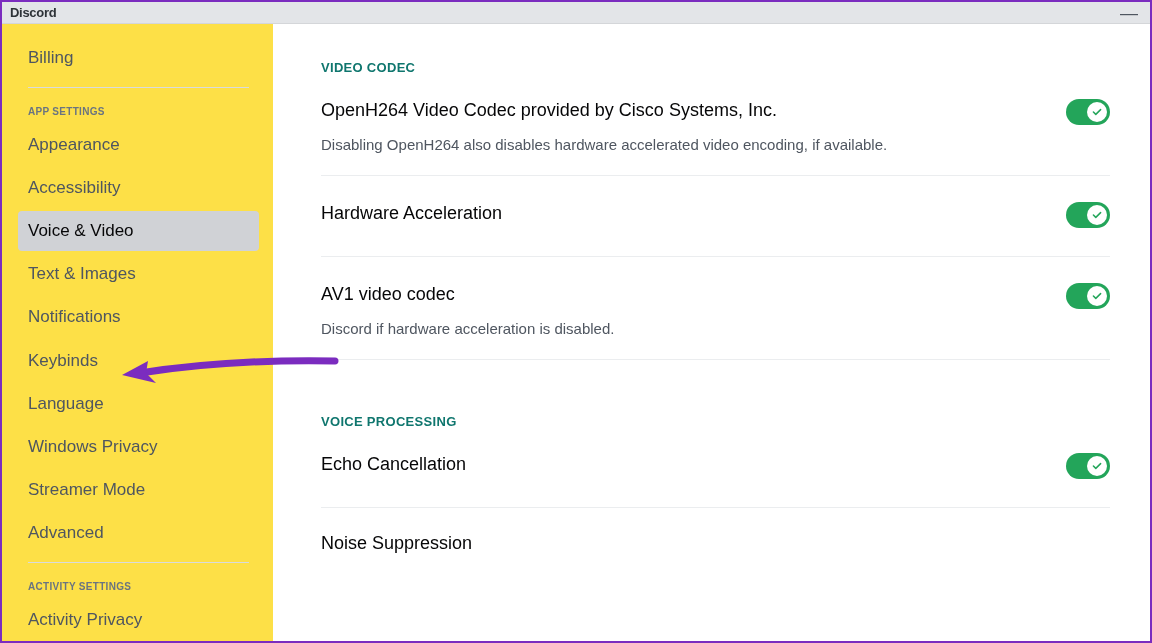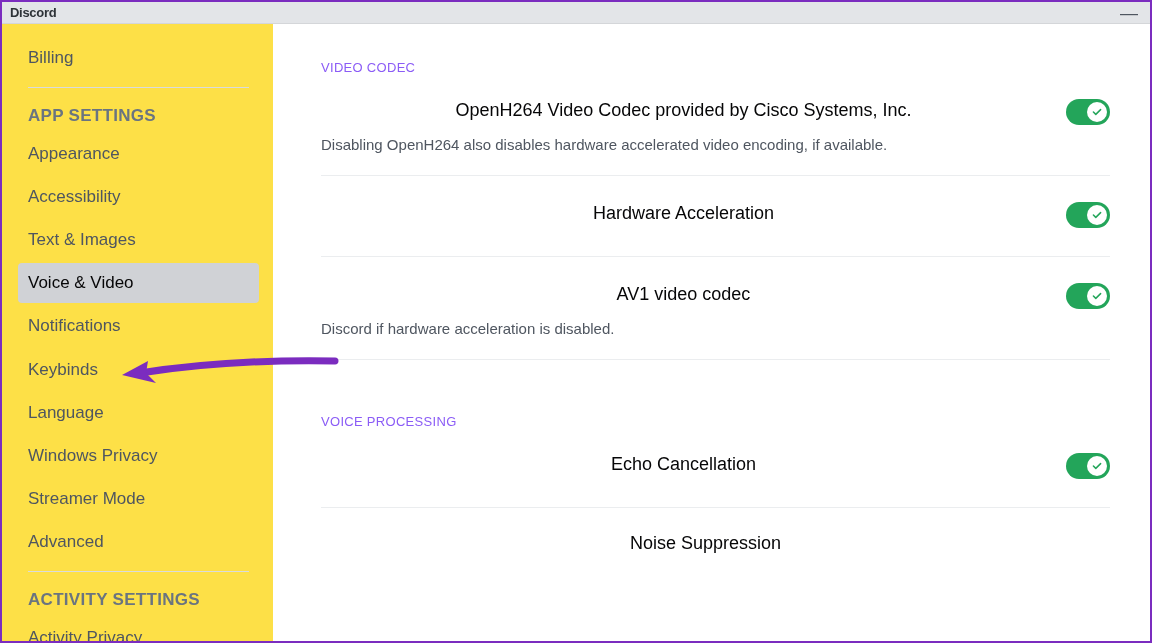--- a/index.html
+++ b/index.html
@@ -61,55 +61,54 @@
       background: #d0d2d6;
       color: #060607;
     }
     .sidebar-divider {
       height: 1px;
       background: #d9dbde;
       margin: 9px 10px 12px 10px;
     }
     .sidebar-category {
       padding: 6px 10px 8px 10px;
-      font-size: 17px;
+      font-size: 10px;
       font-weight: 700;
       color: #6a7480;
       letter-spacing: 0.3px;
     }
     .content {
       flex: 1;
       background: #fff;
       padding: 36px 40px 0 48px;
       overflow: hidden;
     }
     .section-header {
       font-size: 13px;
-      font-weight: 400;
-      color: #8b5cf6;
+      font-weight: 700;
+      color: #0f766e;
       letter-spacing: 0.3px;
       margin-bottom: 24px;
     }
     .setting-row {
       display: flex;
       justify-content: space-between;
       align-items: flex-start;
       margin-bottom: 20px;
     }
     .setting-text {
       flex: 1;
       padding-right: 20px;
     }
     .setting-title {
       font-size: 18px;
       font-weight: 500;
       color: #060607;
       margin-bottom: 12px;
       line-height: 1.25;
-      text-align: center;
     }
     .setting-desc {
       font-size: 15px;
       color: #4f5660;
       line-height: 1.4;
     }
     .content-divider {
       height: 1px;
       background: #ebedef;
       margin: 20px 0 26px 0;
@@ -165,22 +164,22 @@
 <div class="app">
 
   <div class="sidebar">
     <div class="sidebar-inner">
       <div class="sidebar-item">Billing</div>
       <div class="sidebar-divider"></div>
 
       <div class="sidebar-category">APP SETTINGS</div>
       <div class="sidebar-item">Appearance</div>
       <div class="sidebar-item">Accessibility</div>
+      <div class="sidebar-item active">Voice &amp; Video</div>
       <div class="sidebar-item">Text &amp; Images</div>
-      <div class="sidebar-item active">Voice &amp; Video</div>
       <div class="sidebar-item">Notifications</div>
       <div class="sidebar-item">Keybinds</div>
       <div class="sidebar-item">Language</div>
       <div class="sidebar-item">Windows Privacy</div>
       <div class="sidebar-item">Streamer Mode</div>
       <div class="sidebar-item">Advanced</div>
 
       <div class="sidebar-divider"></div>
       <div class="sidebar-category">ACTIVITY SETTINGS</div>
       <div class="sidebar-item">Activity Privacy</div>

